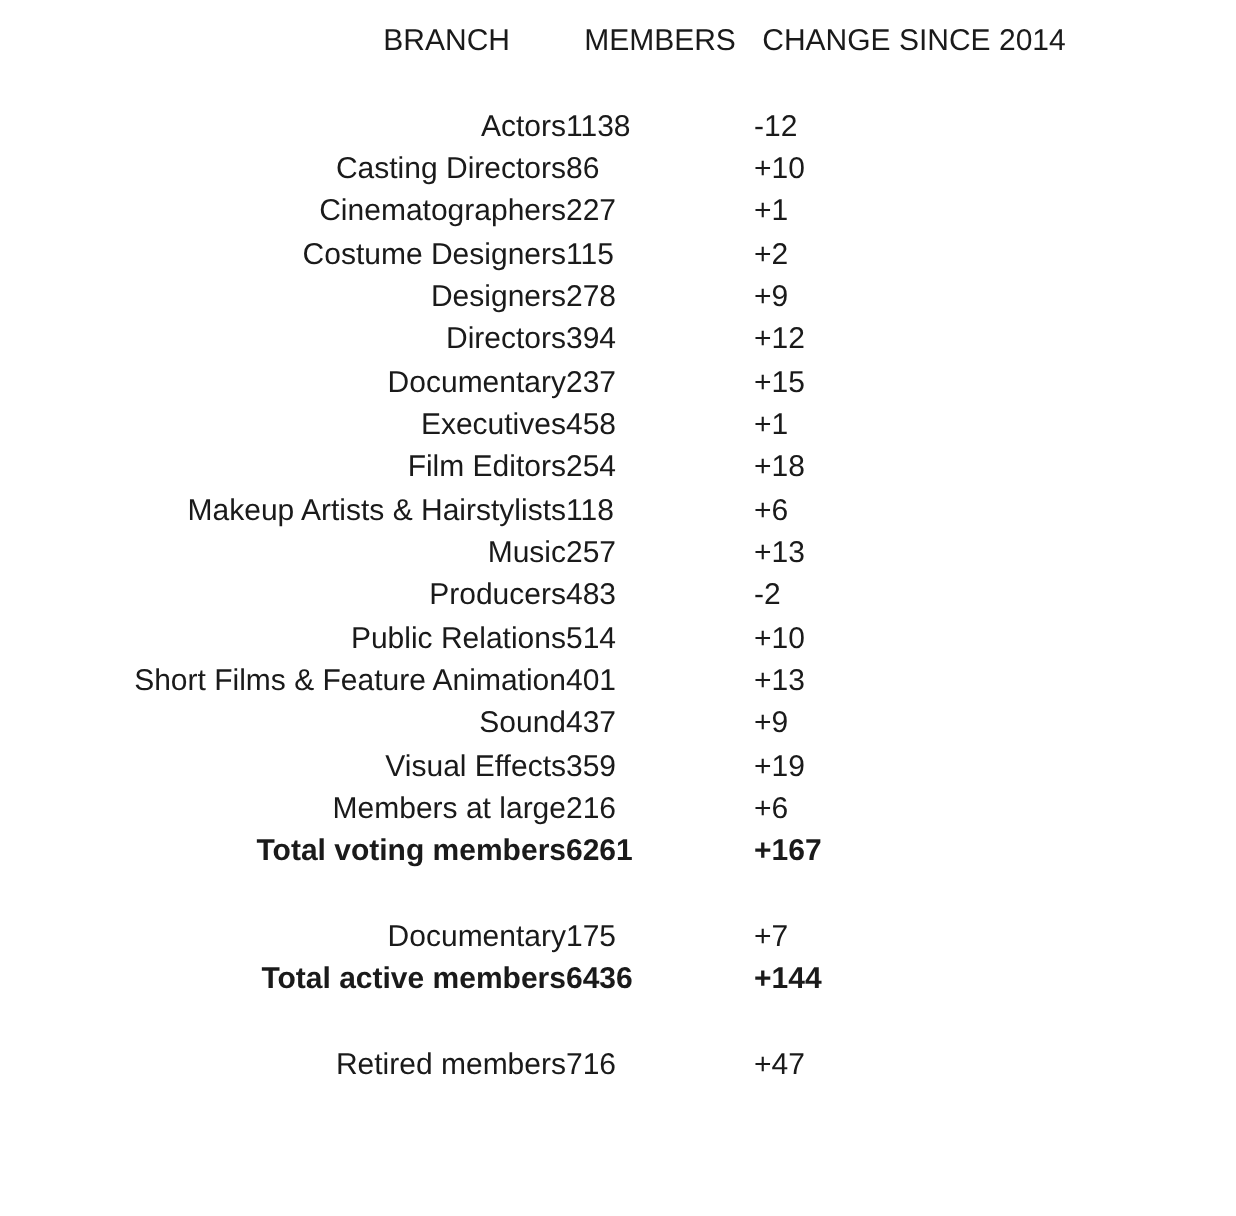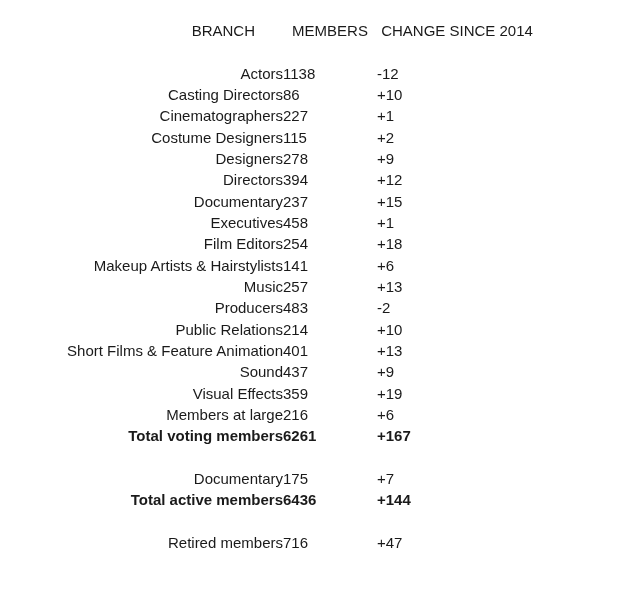--- a/index.html
+++ b/index.html
@@ -12,21 +12,21 @@
     background: #ffffff;
     font-family: "Liberation Sans", sans-serif;
     font-size: 15px;
     color: #1a1a1a;
     overflow: hidden;
   }
   table.membership-table {
     border-collapse: collapse;
     table-layout: fixed;
     width: 537px;
-    margin-top: 20px;
+    margin-top: 10px;
   }
   tr { height: 21.33px; }
   th, td {
     padding: 0;
     font-weight: normal;
     vertical-align: middle;
     white-space: nowrap;
     overflow: visible;
   }
   th.col-branch { text-align: right; padding-right: 28px; }
@@ -98,36 +98,36 @@
         <td class="members-cell">458</td>
         <td class="change-cell">+1</td>
       </tr>
       <tr class="data-row">
         <td class="branch-cell">Film Editors</td>
         <td class="members-cell">254</td>
         <td class="change-cell">+18</td>
       </tr>
       <tr class="data-row">
         <td class="branch-cell">Makeup Artists &amp; Hairstylists</td>
-        <td class="members-cell">141</td>
+        <td class="members-cell">118</td>
         <td class="change-cell">+6</td>
       </tr>
       <tr class="data-row">
         <td class="branch-cell">Music</td>
         <td class="members-cell">257</td>
         <td class="change-cell">+13</td>
       </tr>
       <tr class="data-row">
         <td class="branch-cell">Producers</td>
         <td class="members-cell">483</td>
         <td class="change-cell">-2</td>
       </tr>
       <tr class="data-row">
         <td class="branch-cell">Public Relations</td>
-        <td class="members-cell">214</td>
+        <td class="members-cell">514</td>
         <td class="change-cell">+10</td>
       </tr>
       <tr class="data-row">
         <td class="branch-cell">Short Films &amp; Feature Animation</td>
         <td class="members-cell">401</td>
         <td class="change-cell">+13</td>
       </tr>
       <tr class="data-row">
         <td class="branch-cell">Sound</td>
         <td class="members-cell">437</td>

